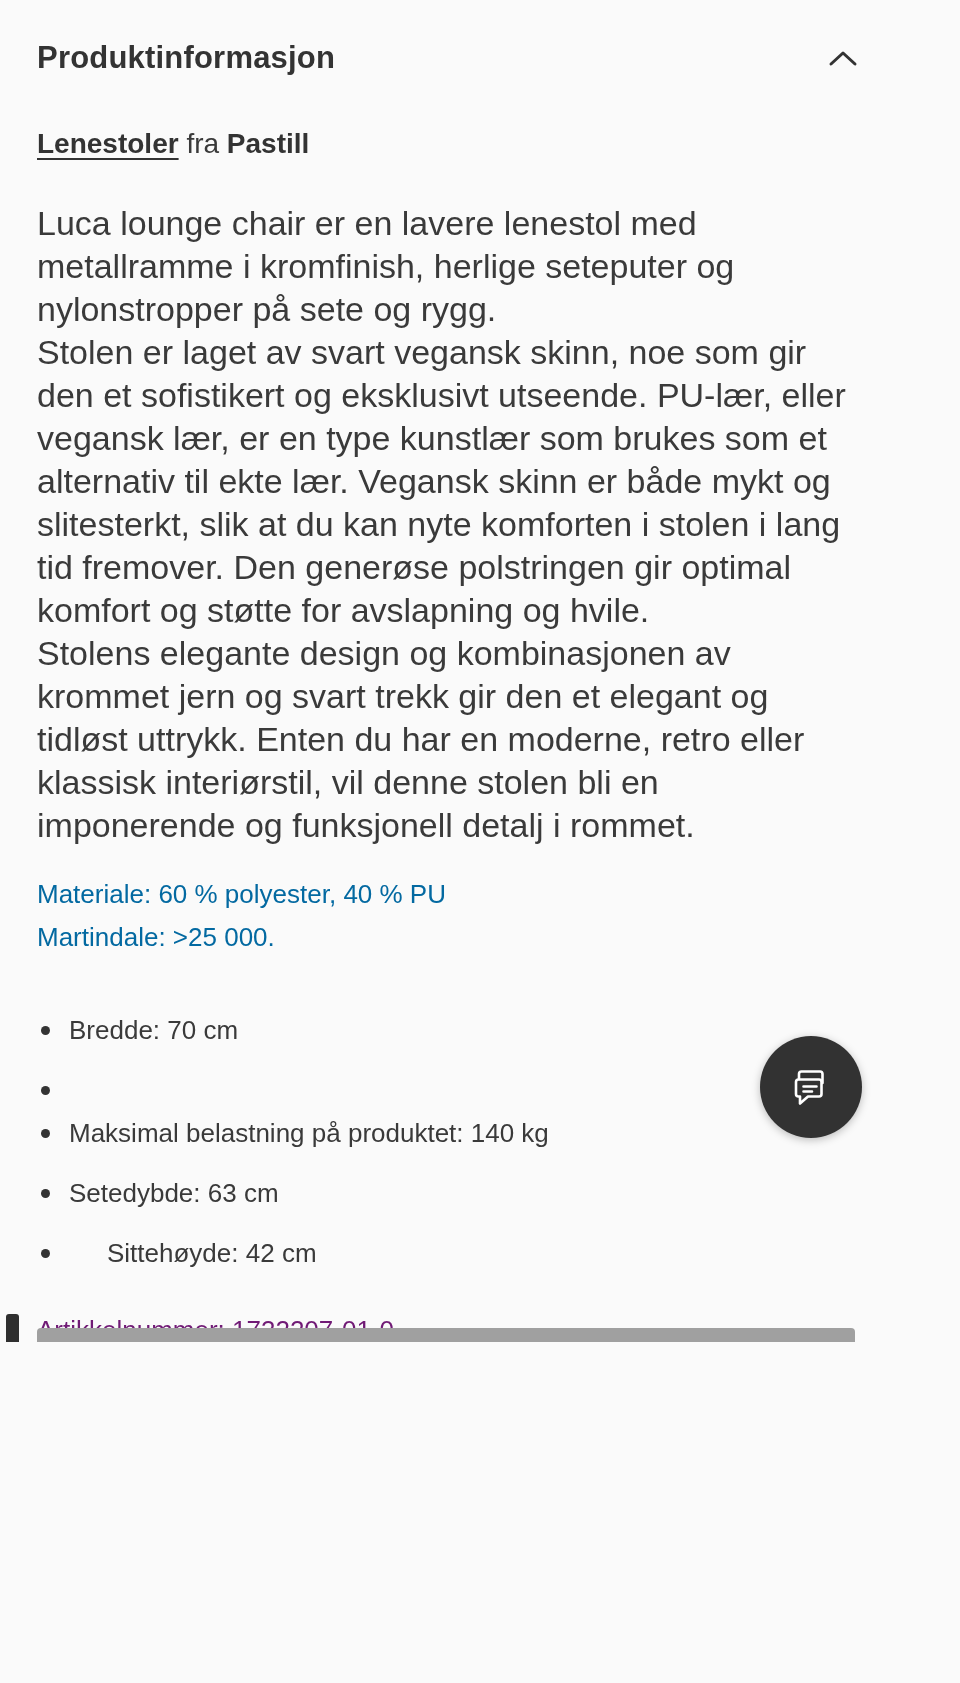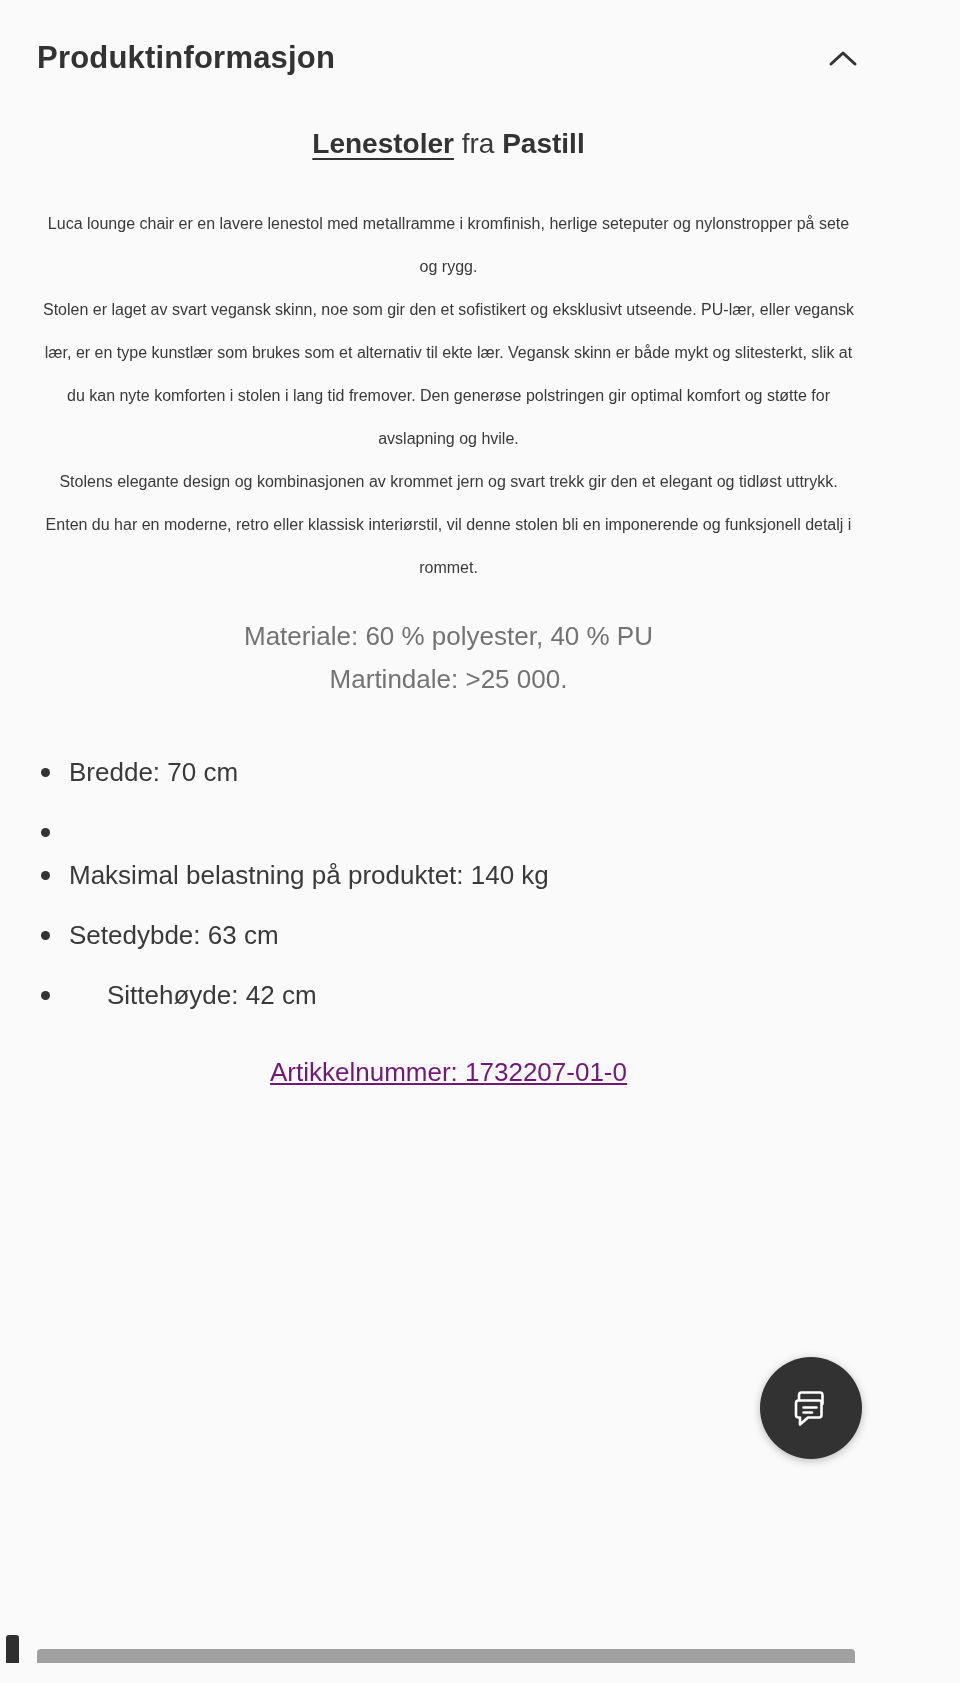--- a/index.html
+++ b/index.html
@@ -3,27 +3,26 @@
 <meta charset="utf-8">
 <style>
   html, body {
     margin: 0;
     padding: 0;
     background: #fafafa;
   }
   .page {
     position: relative;
     width: 960px;
-    height: 1663px;
+    height: 1342px;
     background: #fafafa;
     overflow: hidden;
     font-family: "Liberation Sans", "DejaVu Sans", sans-serif;
     color: #3a3a3a;
     box-sizing: border-box;
-    text-align: center;
   }
   .content {
     padding: 40px 100px 0 37px;
     box-sizing: border-box;
   }
   .accordion-header {
     display: flex;
     justify-content: space-between;
     align-items: center;
     cursor: pointer;
@@ -60,33 +59,33 @@
   .brand-name {
     font-weight: 700;
     color: #333333;
   }
   .description {
     margin-top: 42px;
     max-width: 828px;
   }
   .description p {
     margin: 0;
-    font-size: 16px;
+    font-size: 34px;
     line-height: 43px;
     color: #3a3a3a;
   }
   .materials {
     margin-top: 26px;
     max-width: 828px;
   }
   .materials p {
     margin: 0;
     font-size: 26px;
     line-height: 43px;
-    color: #737373;
+    color: #0369a1;
   }
   .spec-list {
     margin: 50px 0 0 0;
     padding: 0;
     list-style: none;
     max-width: 828px;
   }
   .spec-item {
     display: flex;
     align-items: flex-start;

